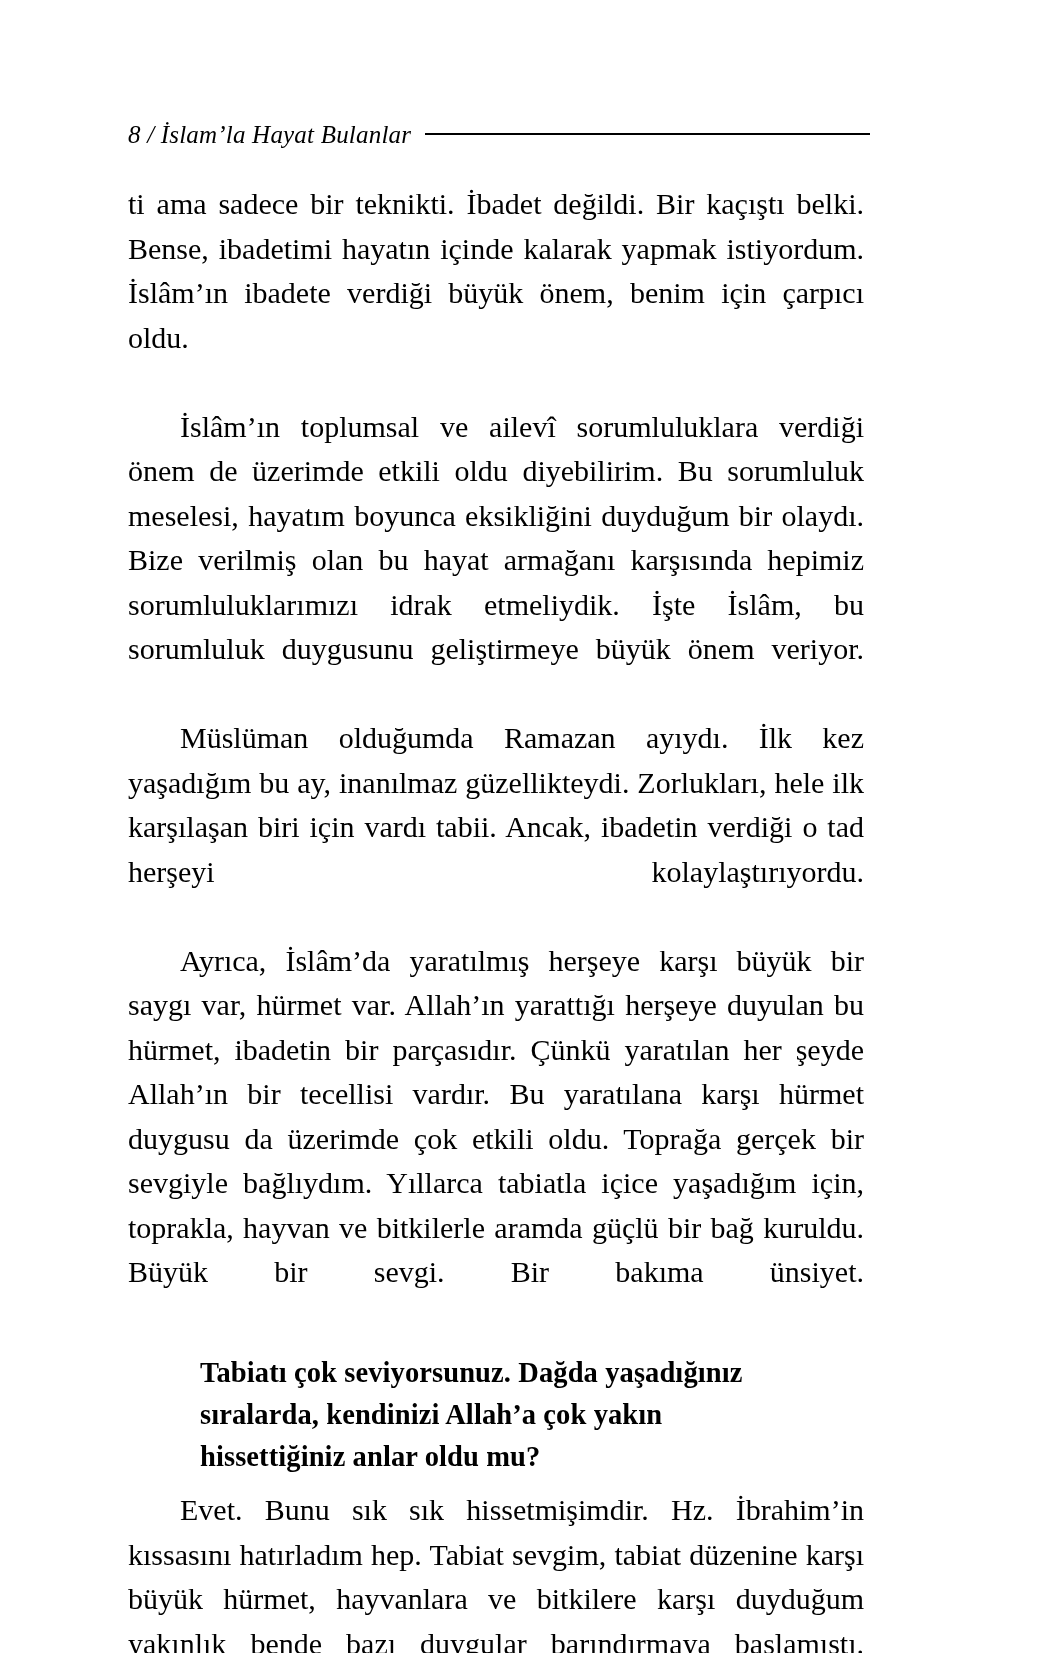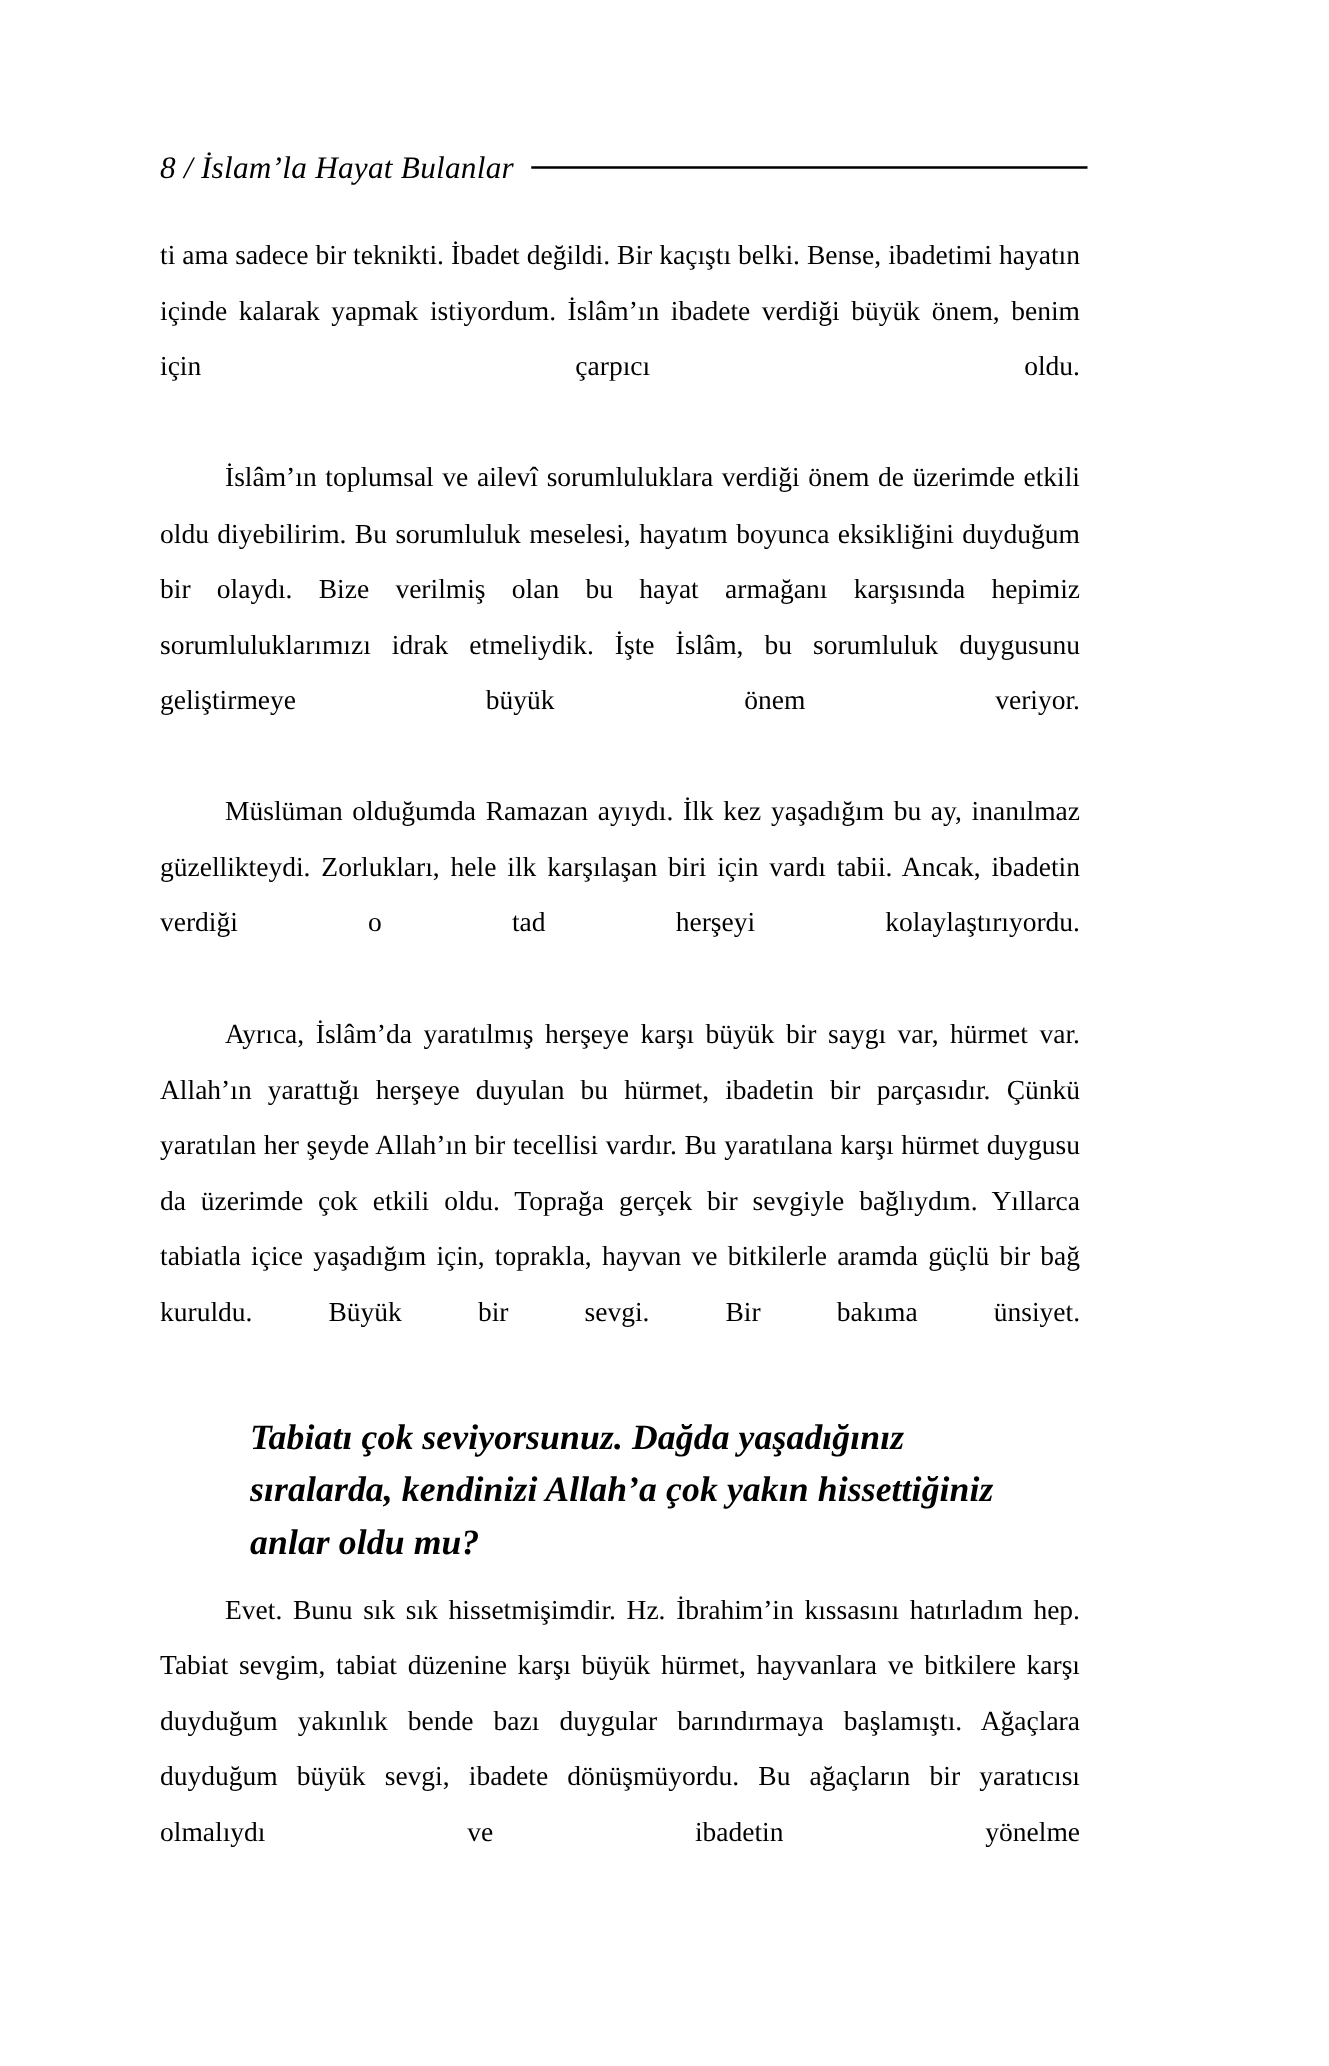--- a/index.html
+++ b/index.html
@@ -54,21 +54,21 @@
   
   .textblock {
     position: absolute;
     left: 128px;
     top: 182px;
     width: 736px;
   }
 
   p.body {
     margin: 0;
-    font-size: 22px;
+    font-size: 30px;
     line-height: 44.5px;
     text-align: justify;
     text-justify: inter-word;
     text-indent: 0;
     -webkit-hyphens: none;
     hyphens: none;
     word-spacing: 0px;
   }
   p.body.indent {
     text-indent: 52px;
@@ -83,21 +83,20 @@
     display: inline-block;
     width: 100%;
   }
 
   
   .question {
     margin: 13px 0 10px 0;
     padding-left: 72px;
     padding-right: 56px;
     font-weight: bold;
-    font-style: italic;
     font-size: 28.5px;
     line-height: 42px;
     text-align: left;
     letter-spacing: 0.1px;
   }
 </style>
 </head>
 <body>
 
 <div class="page">

